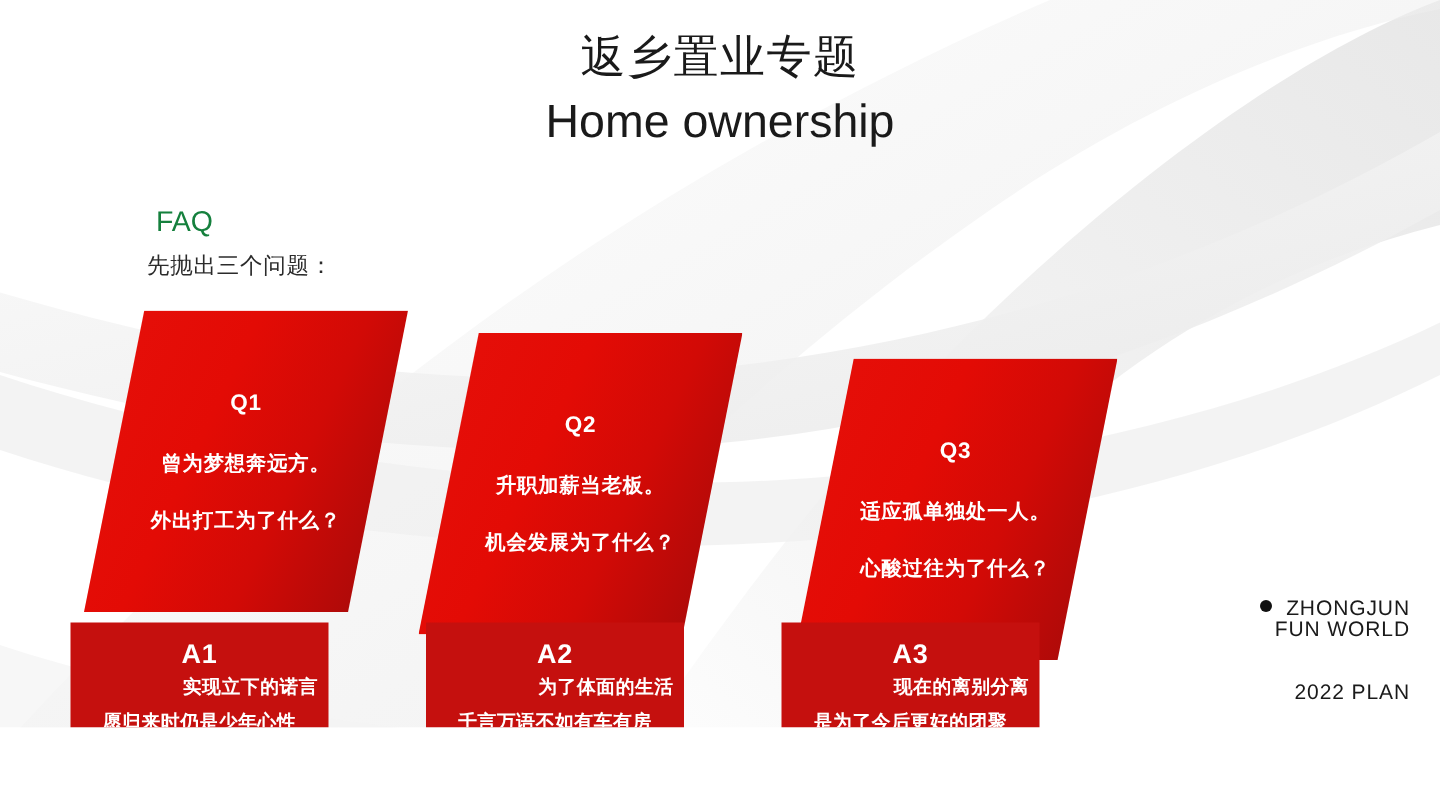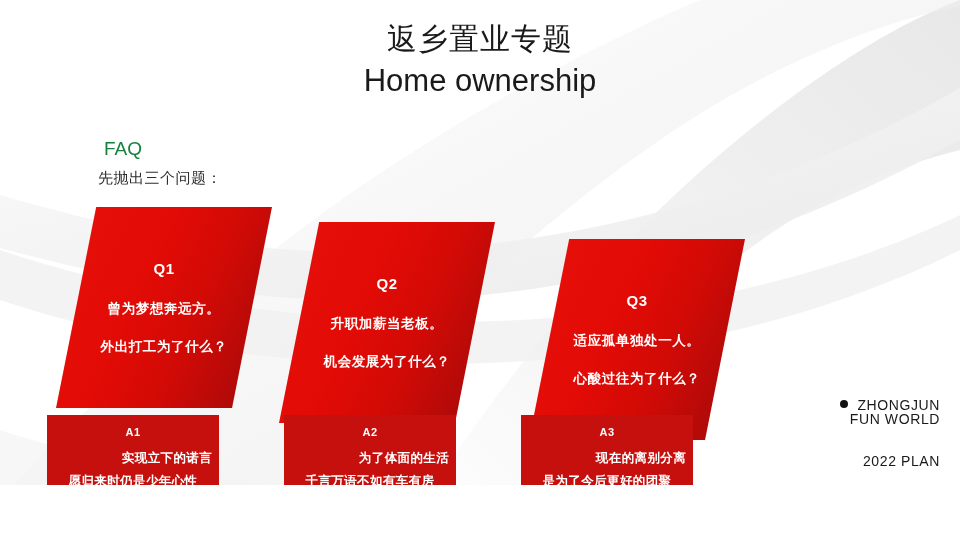--- a/index.html
+++ b/index.html
@@ -121,21 +121,21 @@
     width: 172px;
     height: 85px;
     background: #c5100e;
     color: #ffffff;
     text-align: center;
   }
   .a-num {
     position: absolute;
     left: 0; top: 11px;
     width: 100%;
-    font-size: 11px;
+    font-size: 18px;
     font-weight: bold;
     letter-spacing: 0.5px;
     text-align: center;
   }
   .a-line1 {
     position: absolute;
     left: 0; top: 35px;
     width: 100%;
     font-size: 12.5px;
     font-weight: bold;

